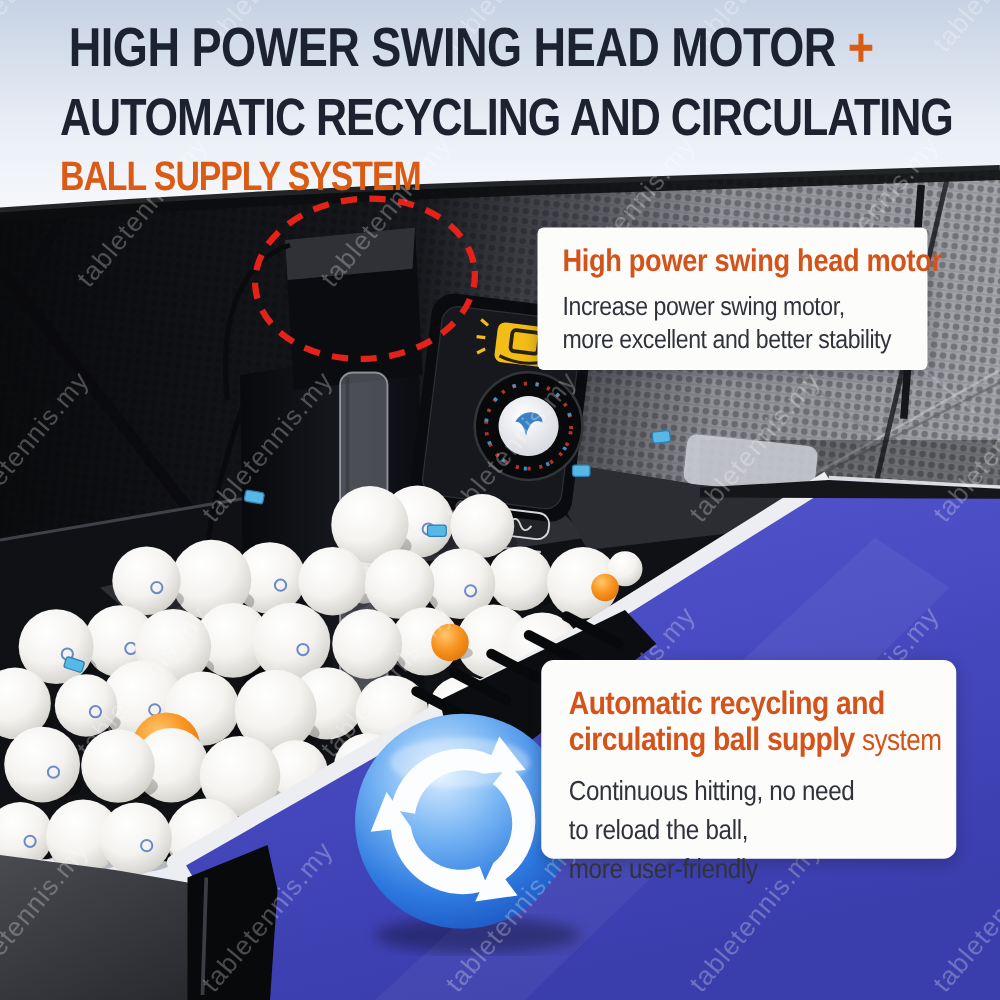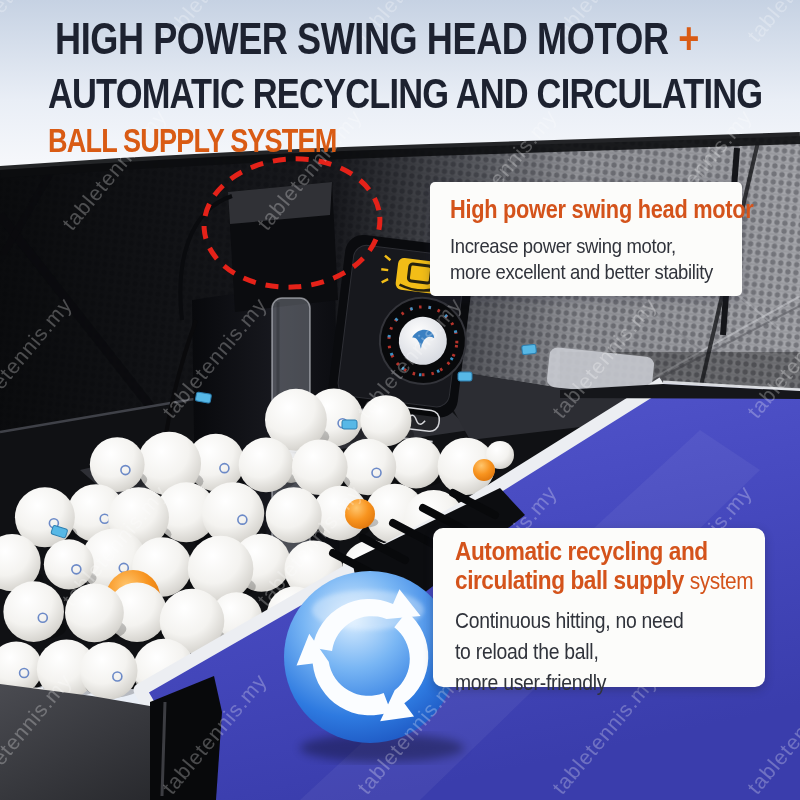--- a/index.html
+++ b/index.html
@@ -13,21 +13,21 @@
   .hl2{margin:6px 0 0 48px;font-size:42px;letter-spacing:-1px;}
   .hl3{margin:4px 0 0 48px;font-size:33px;letter-spacing:-1px;color:#d95b14;}
   .plus{color:#d95b14;font-weight:bold;}
   
   #watermarks{position:absolute;inset:0;z-index:2;pointer-events:none;}
   .wm{position:absolute;font-size:21px;letter-spacing:1px;color:rgba(255,255,255,.27);
       transform:rotate(-50deg);white-space:nowrap;}
   
   .callout{position:absolute;z-index:5;background:#fcfcfa;box-shadow:0 3px 10px rgba(30,30,50,.3);}
   .co1{left:430px;top:182px;width:312px;height:114px;border-radius:5px;padding:13px 0 0 20px;box-sizing:border-box;}
-  .co2{left:433px;top:528px;width:332px;height:159px;border-radius:10px;padding:9px 0 0 22px;box-sizing:border-box;}
+  .co2{left:433px;top:528px;width:332px;height:159px;border-radius:10px;padding:20px 0 0 22px;box-sizing:border-box;}
   .co-title{color:#d4531b;font-weight:bold;white-space:nowrap;transform-origin:0 0;transform:scaleX(.87);}
   .co1 .co-title{font-size:25px;letter-spacing:-.3px;}
   .co2 .co-title{font-size:26px;line-height:29px;letter-spacing:-.5px;}
   .co-title .reg{font-weight:normal;font-size:24px;}
   .co-body{color:#30333b;white-space:nowrap;transform-origin:0 0;transform:scaleX(.88);}
   .co1 .co-body{margin-top:9px;font-size:21px;line-height:26px;letter-spacing:-.4px;}
   .co2 .co-body{margin-top:10px;font-size:22px;line-height:31px;letter-spacing:-.3px;}
 </style>
 </head>
 <body>

